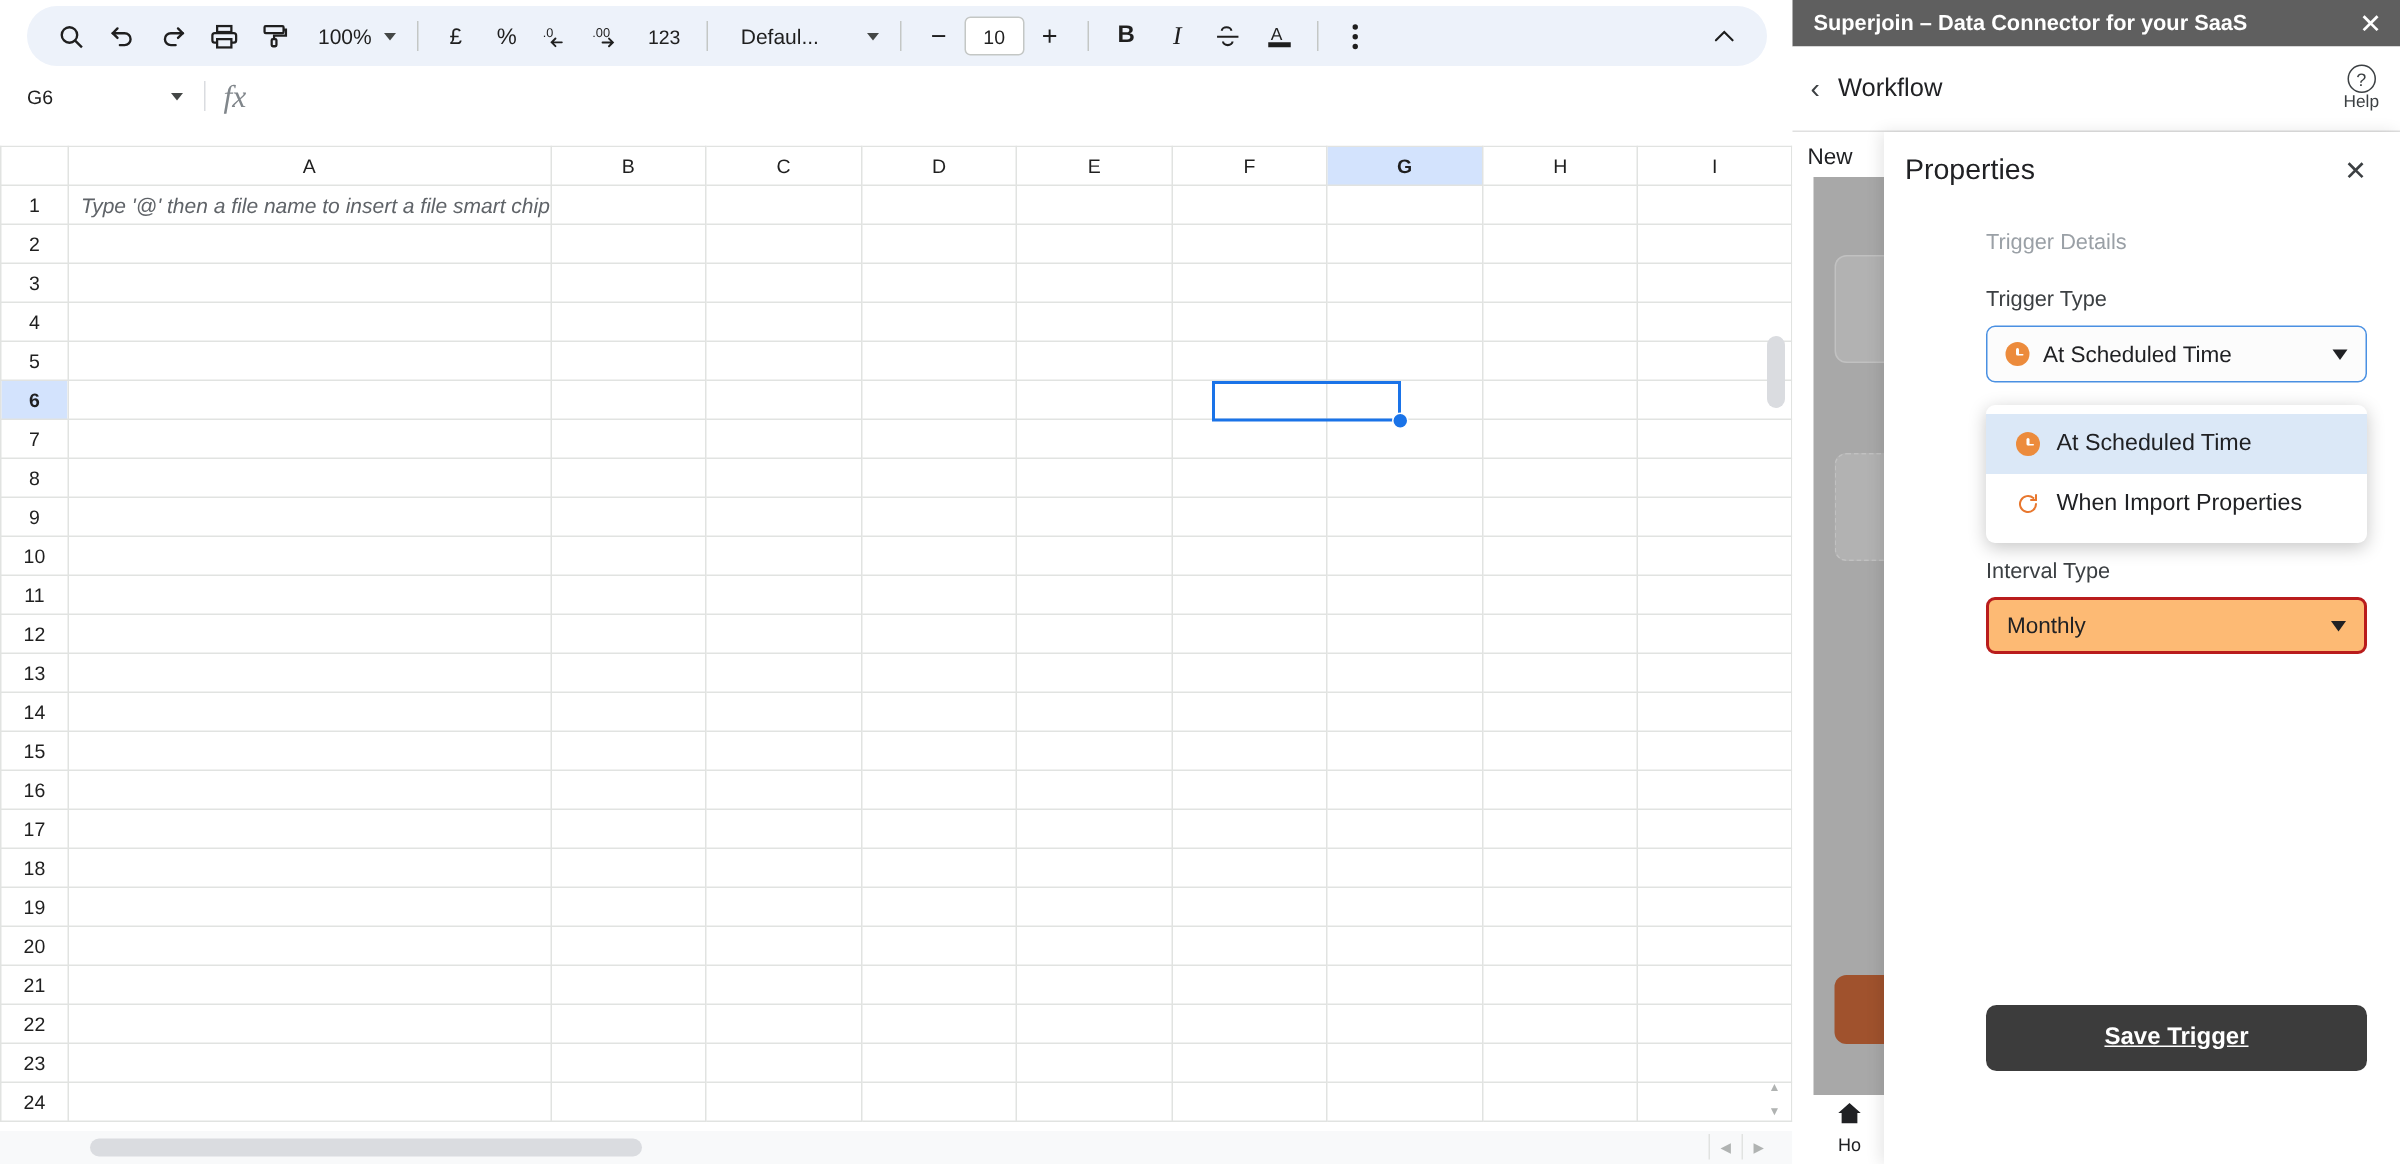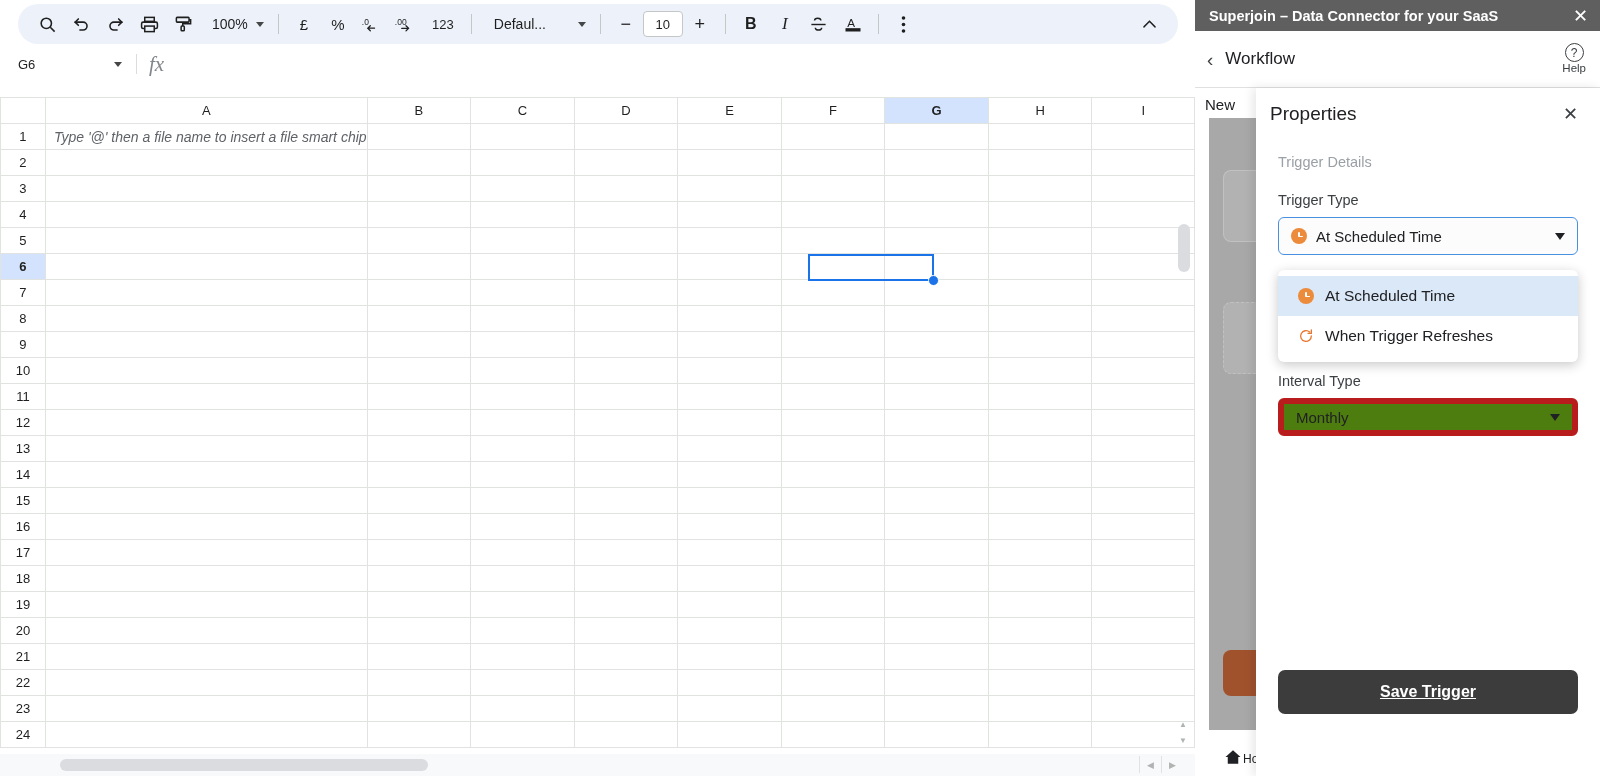--- a/index.html
+++ b/index.html
@@ -111,39 +111,39 @@
   .workflow-bg { position: absolute; left: 0; top: 88px; width: 405px; height: 688px; overflow: hidden; background: #fff; }
   .wf-tab { position: absolute; left: 10px; top: 8px; font-size: 15px; color: #202124; }
   .wf-dim { position: absolute; left: 14px; top: 30px; width: 391px; height: 612px; background: #a8a8a8; }
   .wf-card {
     position: absolute; width: 150px; height: 72px; border-radius: 8px;
     background: rgba(255,255,255,0.12); border: 1px solid rgba(255,255,255,0.2);
     display: flex; align-items: center; justify-content: center;
   }
   .wf-icon { font-size: 22px; color: #c05a21; }
   .wf-pill { position: absolute; left: 14px; width: 120px; height: 46px; border-radius: 8px; background: #a0522d; }
-  .wf-home { position: absolute; left: 28px; bottom: 6px; display: flex; flex-direction: row; align-items: center; color: #202124; }
+  .wf-home { position: absolute; left: 28px; bottom: 6px; display: flex; flex-direction: column; align-items: center; color: #202124; }
   .wf-home-label { font-size: 12px; }
 
   
   .props {
     position: absolute; left: 61px; top: 88px; width: 344px; height: 688px;
     background: #fff; box-shadow: -3px 0 10px rgba(0,0,0,0.10);
   }
   .props-head {
     height: 52px; display: flex; align-items: center; justify-content: space-between;
     padding: 0 22px 0 14px;
   }
   .props-title { font-size: 19px; color: #202124; }
   .props-x { font-size: 18px; color: #3c4043; cursor: pointer; }
-  .props-body { padding: 14px 22px 0 22px; position: relative; }
+  .props-body { padding: 14px 22px 0 22px; position: relative; margin-left: 46px; }
   .muted-label { font-size: 14.5px; color: #9aa0a6; margin-bottom: 22px; }
   .field-label { font-size: 14.5px; color: #3c4043; margin-bottom: 9px; }
   .select {
-    height: 38px; border: 6px solid #b91c1c; border-radius: 6px; background: #4d7c0f;
+    height: 38px; border: 2px solid #b91c1c; border-radius: 6px; background: #fdba74;
     display: flex; align-items: center; padding: 0 12px; gap: 9px;
     font-size: 15px; color: #202124; cursor: pointer;
   }
   .select.focused { border: 1.5px solid #4a90e2; background: #fcfcfc; }
   .select .sel-caret { margin-left: auto; width: 0; height: 0;
     border-left: 5.5px solid transparent; border-right: 5.5px solid transparent; border-top: 7px solid #202124; }
   .icon-clock {
     width: 16px; height: 16px; border-radius: 50%; background: #ec8b3c; position: relative; flex: none;
   }
   .icon-clock::before { content: ""; position: absolute; left: 7px; top: 3.5px; width: 1.6px; height: 5px; background: #fff; border-radius: 1px; }
@@ -671,21 +671,21 @@
             <span class="icon-clock"></span>
             <span>At Scheduled Time</span>
           </div>
           <div class="dd-item">
             <span class="icon-refresh">
               <svg width="16" height="16" viewBox="0 0 24 24" fill="none" stroke="#e8772e" stroke-width="2" stroke-linecap="round">
                 <path d="M20 12a8 8 0 1 1-2.6-5.9"></path>
                   <polyline points="20,3 20,8 15,8"></polyline>
                 </svg>
             </span>
-            <span>When Trigger Refreshes</span>
+            <span>When Import Properties</span>
           </div>
         </div>
 
         <div style="margin-top:118px;">
           <div class="field-label">Interval Type</div>
           <div class="select">
             <span>Monthly</span>
             <span class="sel-caret"></span>
           </div>
         </div>

